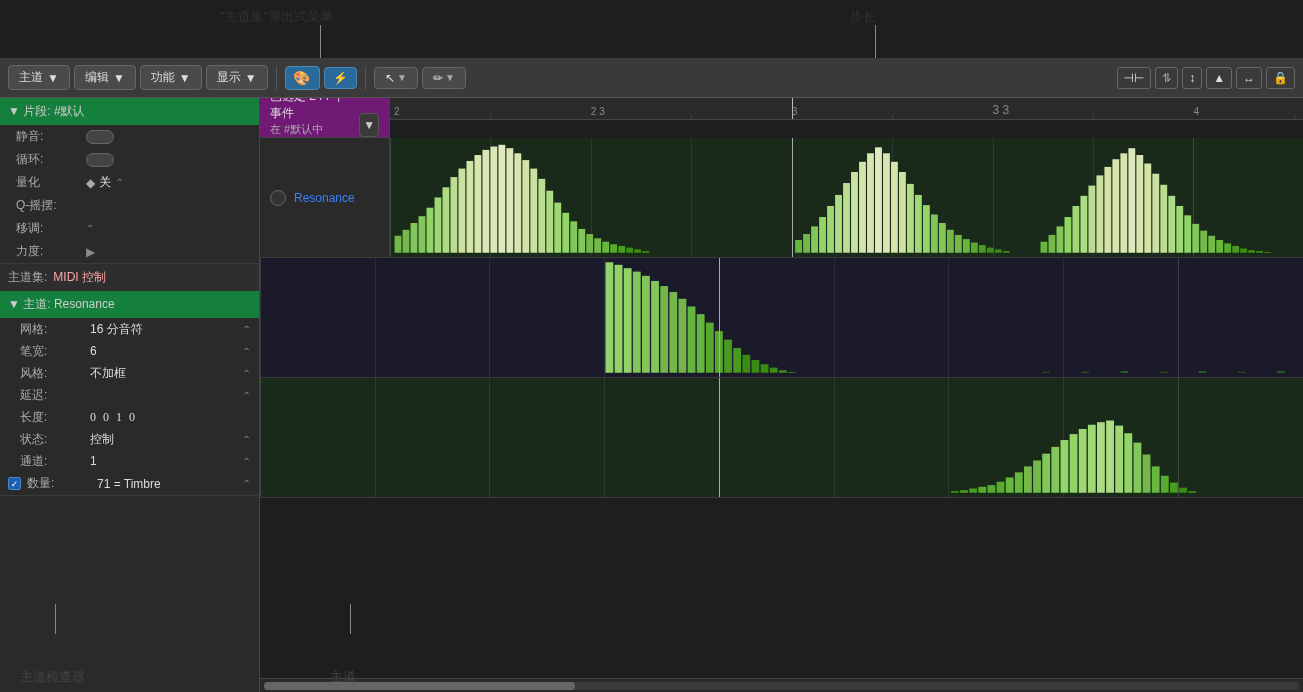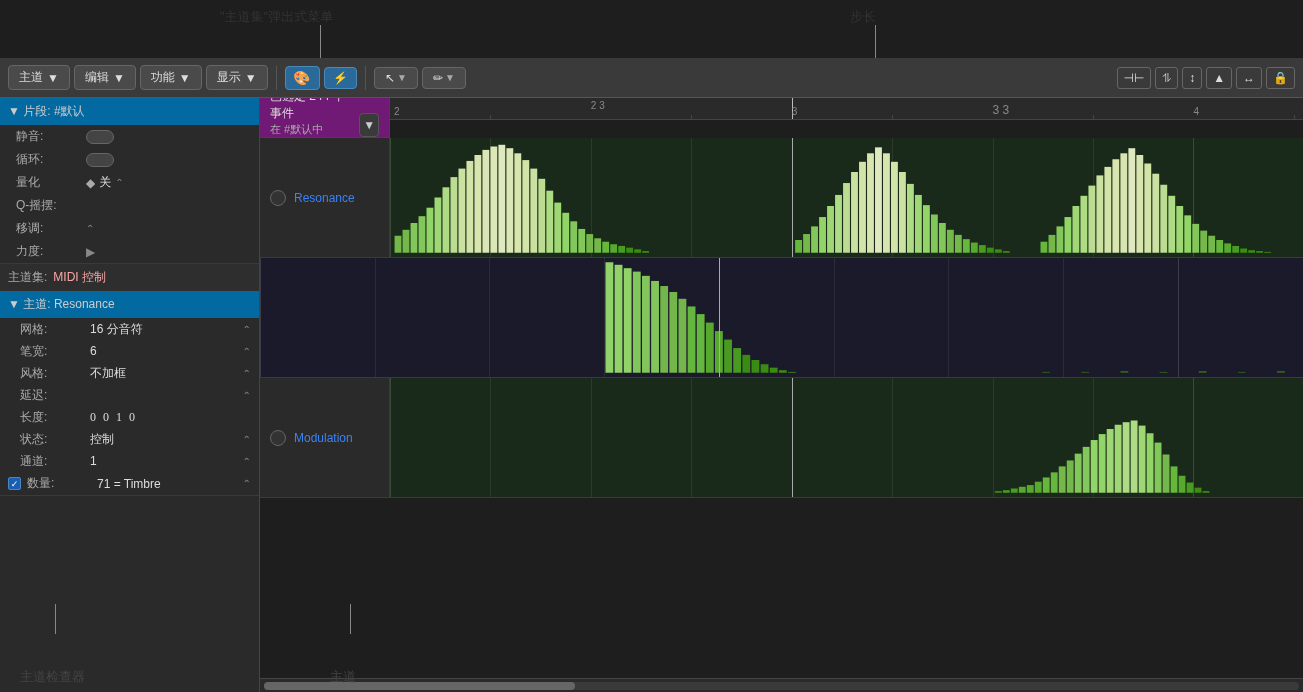--- a/index.html
+++ b/index.html
@@ -91,21 +91,21 @@
     }
 
     .panel-section {
       border-bottom: 1px solid #3a3a3a;
     }
 
     .panel-header {
       display: flex;
       align-items: center;
       padding: 5px 8px;
-      background: #0369a1;
+      background: #15803d;
       font-size: 12px;
       color: #ccc;
       cursor: pointer;
     }
 
     .panel-row {
       display: flex;
       align-items: center;
       padding: 3px 8px 3px 16px;
       min-height: 22px;
@@ -505,21 +505,21 @@
             <span class="event-sub">在 #默认中</span>
           </div>
           <div class="event-btn">▼</div>
         </div>
 
         <div class="timeline-ruler" style="flex:1; position:relative;">
 
           <div style="position:absolute;top:0;bottom:0;left:44%;width:1px;background:#bbb;"></div>
 
           <div style="position:absolute;left:0;bottom:2px;font-size:10px;color:#888;padding-left:4px;">2</div>
-          <div style="position:absolute;left:22%;bottom:8px;font-size:10px;color:#888;">2 3</div>
+          <div style="position:absolute;left:22%;bottom:2px;font-size:10px;color:#888;">2 3</div>
           <div style="position:absolute;left:44%;bottom:2px;font-size:10px;color:#888;">3</div>
           <div style="position:absolute;left:66%;bottom:2px;font-size:12px;color:#888;">3 3</div>
           <div style="position:absolute;left:88%;bottom:2px;font-size:10px;color:#888;">4</div>
 
           <div style="position:absolute;bottom:0;left:11%;width:1px;height:4px;background:#444;"></div>
           <div style="position:absolute;bottom:0;left:33%;width:1px;height:4px;background:#444;"></div>
           <div style="position:absolute;bottom:0;left:55%;width:1px;height:4px;background:#444;"></div>
           <div style="position:absolute;bottom:0;left:77%;width:1px;height:4px;background:#444;"></div>
           <div style="position:absolute;bottom:0;left:99%;width:1px;height:4px;background:#444;"></div>
         </div>
@@ -693,24 +693,20 @@
               <rect x="660" y="133" width="6" height="2" fill="#3e9810" opacity="0.6"></rect>
               <rect x="690" y="134" width="6" height="1" fill="#3e9810" opacity="0.6"></rect>
               <rect x="720" y="133" width="6" height="2" fill="#3e9810" opacity="0.6"></rect>
               <rect x="750" y="134" width="6" height="1" fill="#3e9810" opacity="0.6"></rect>
               <rect x="780" y="133" width="6" height="2" fill="#3e9810" opacity="0.6"></rect>
             </svg>
           </div>
         </div>
 
         <div class="track-row">
-          <div class="track-label-col">
-            <span class="track-circle"></span>
-            <span class="track-name">Modulation</span>
-          </div>
           <div class="track-canvas track-canvas-mod" style="position:relative;">
 
             <div class="bar-line bar-line-major" style="left:0%;"></div>
             <div class="bar-line" style="left:11%;"></div>
             <div class="bar-line" style="left:22%;"></div>
             <div class="bar-line" style="left:33%;"></div>
             <div class="bar-line bar-line-major" style="left:44%;"></div>
             <div class="bar-line" style="left:55%;"></div>
             <div class="bar-line" style="left:66%;"></div>
             <div class="bar-line" style="left:77%;"></div>

